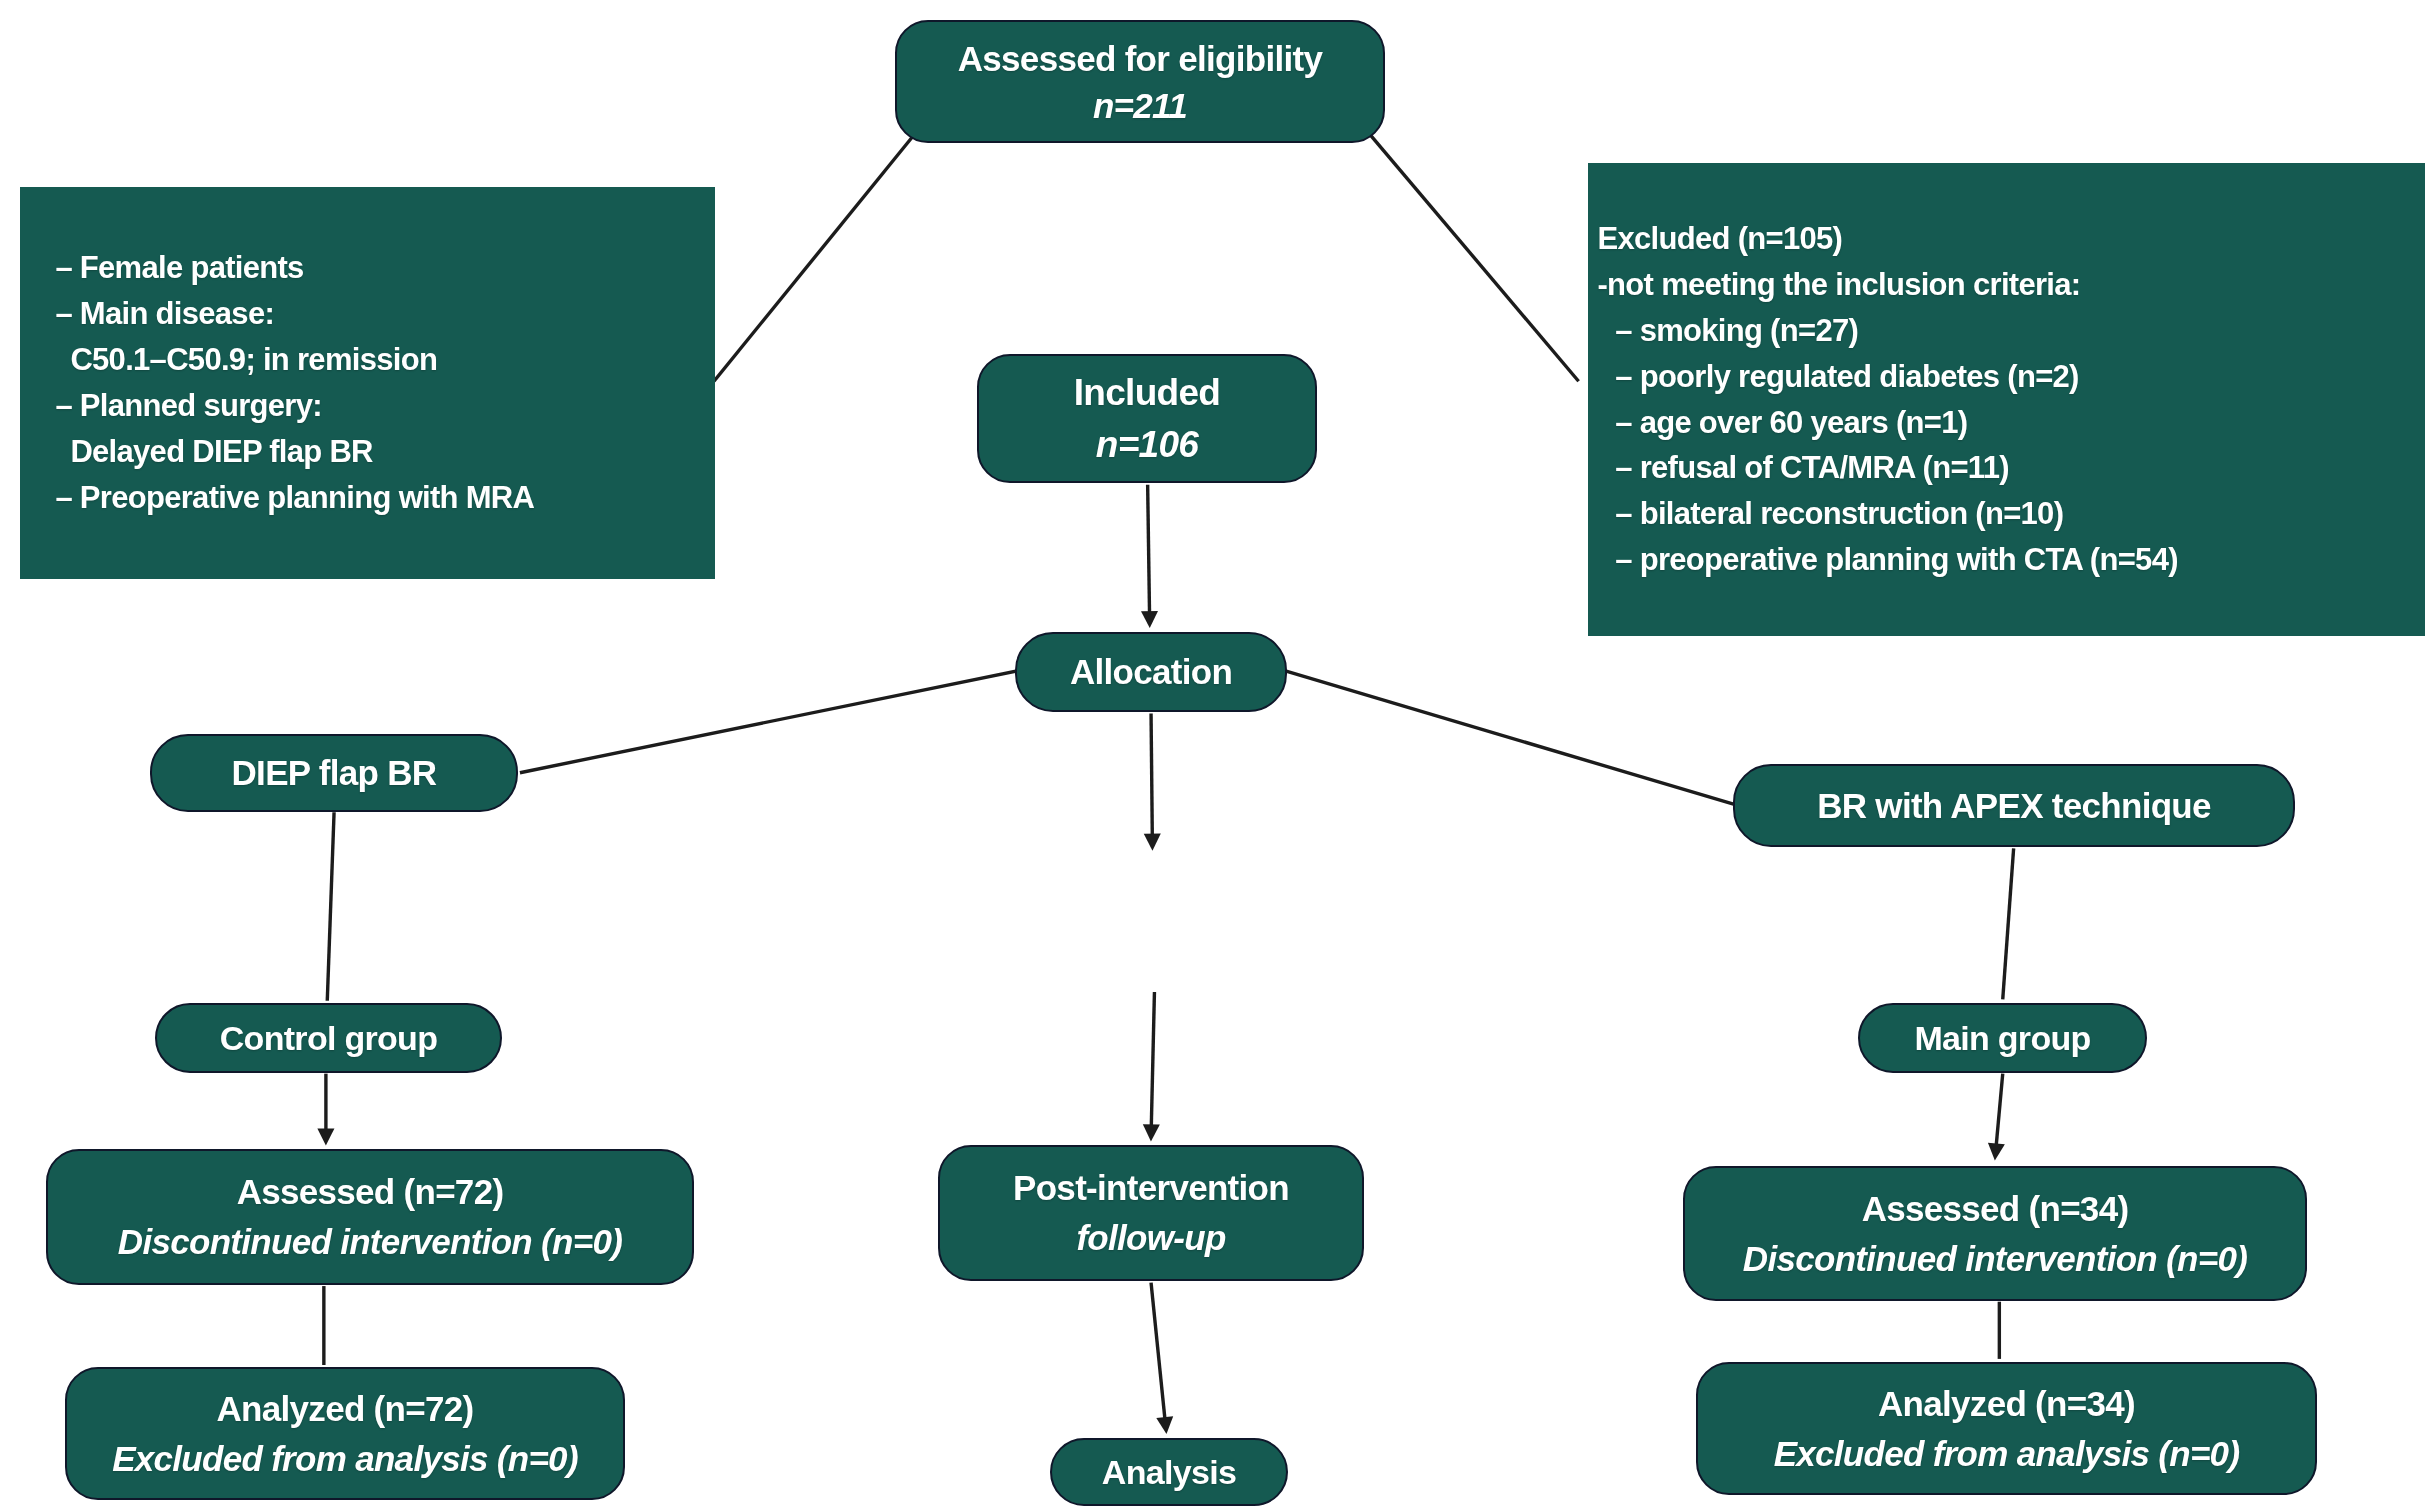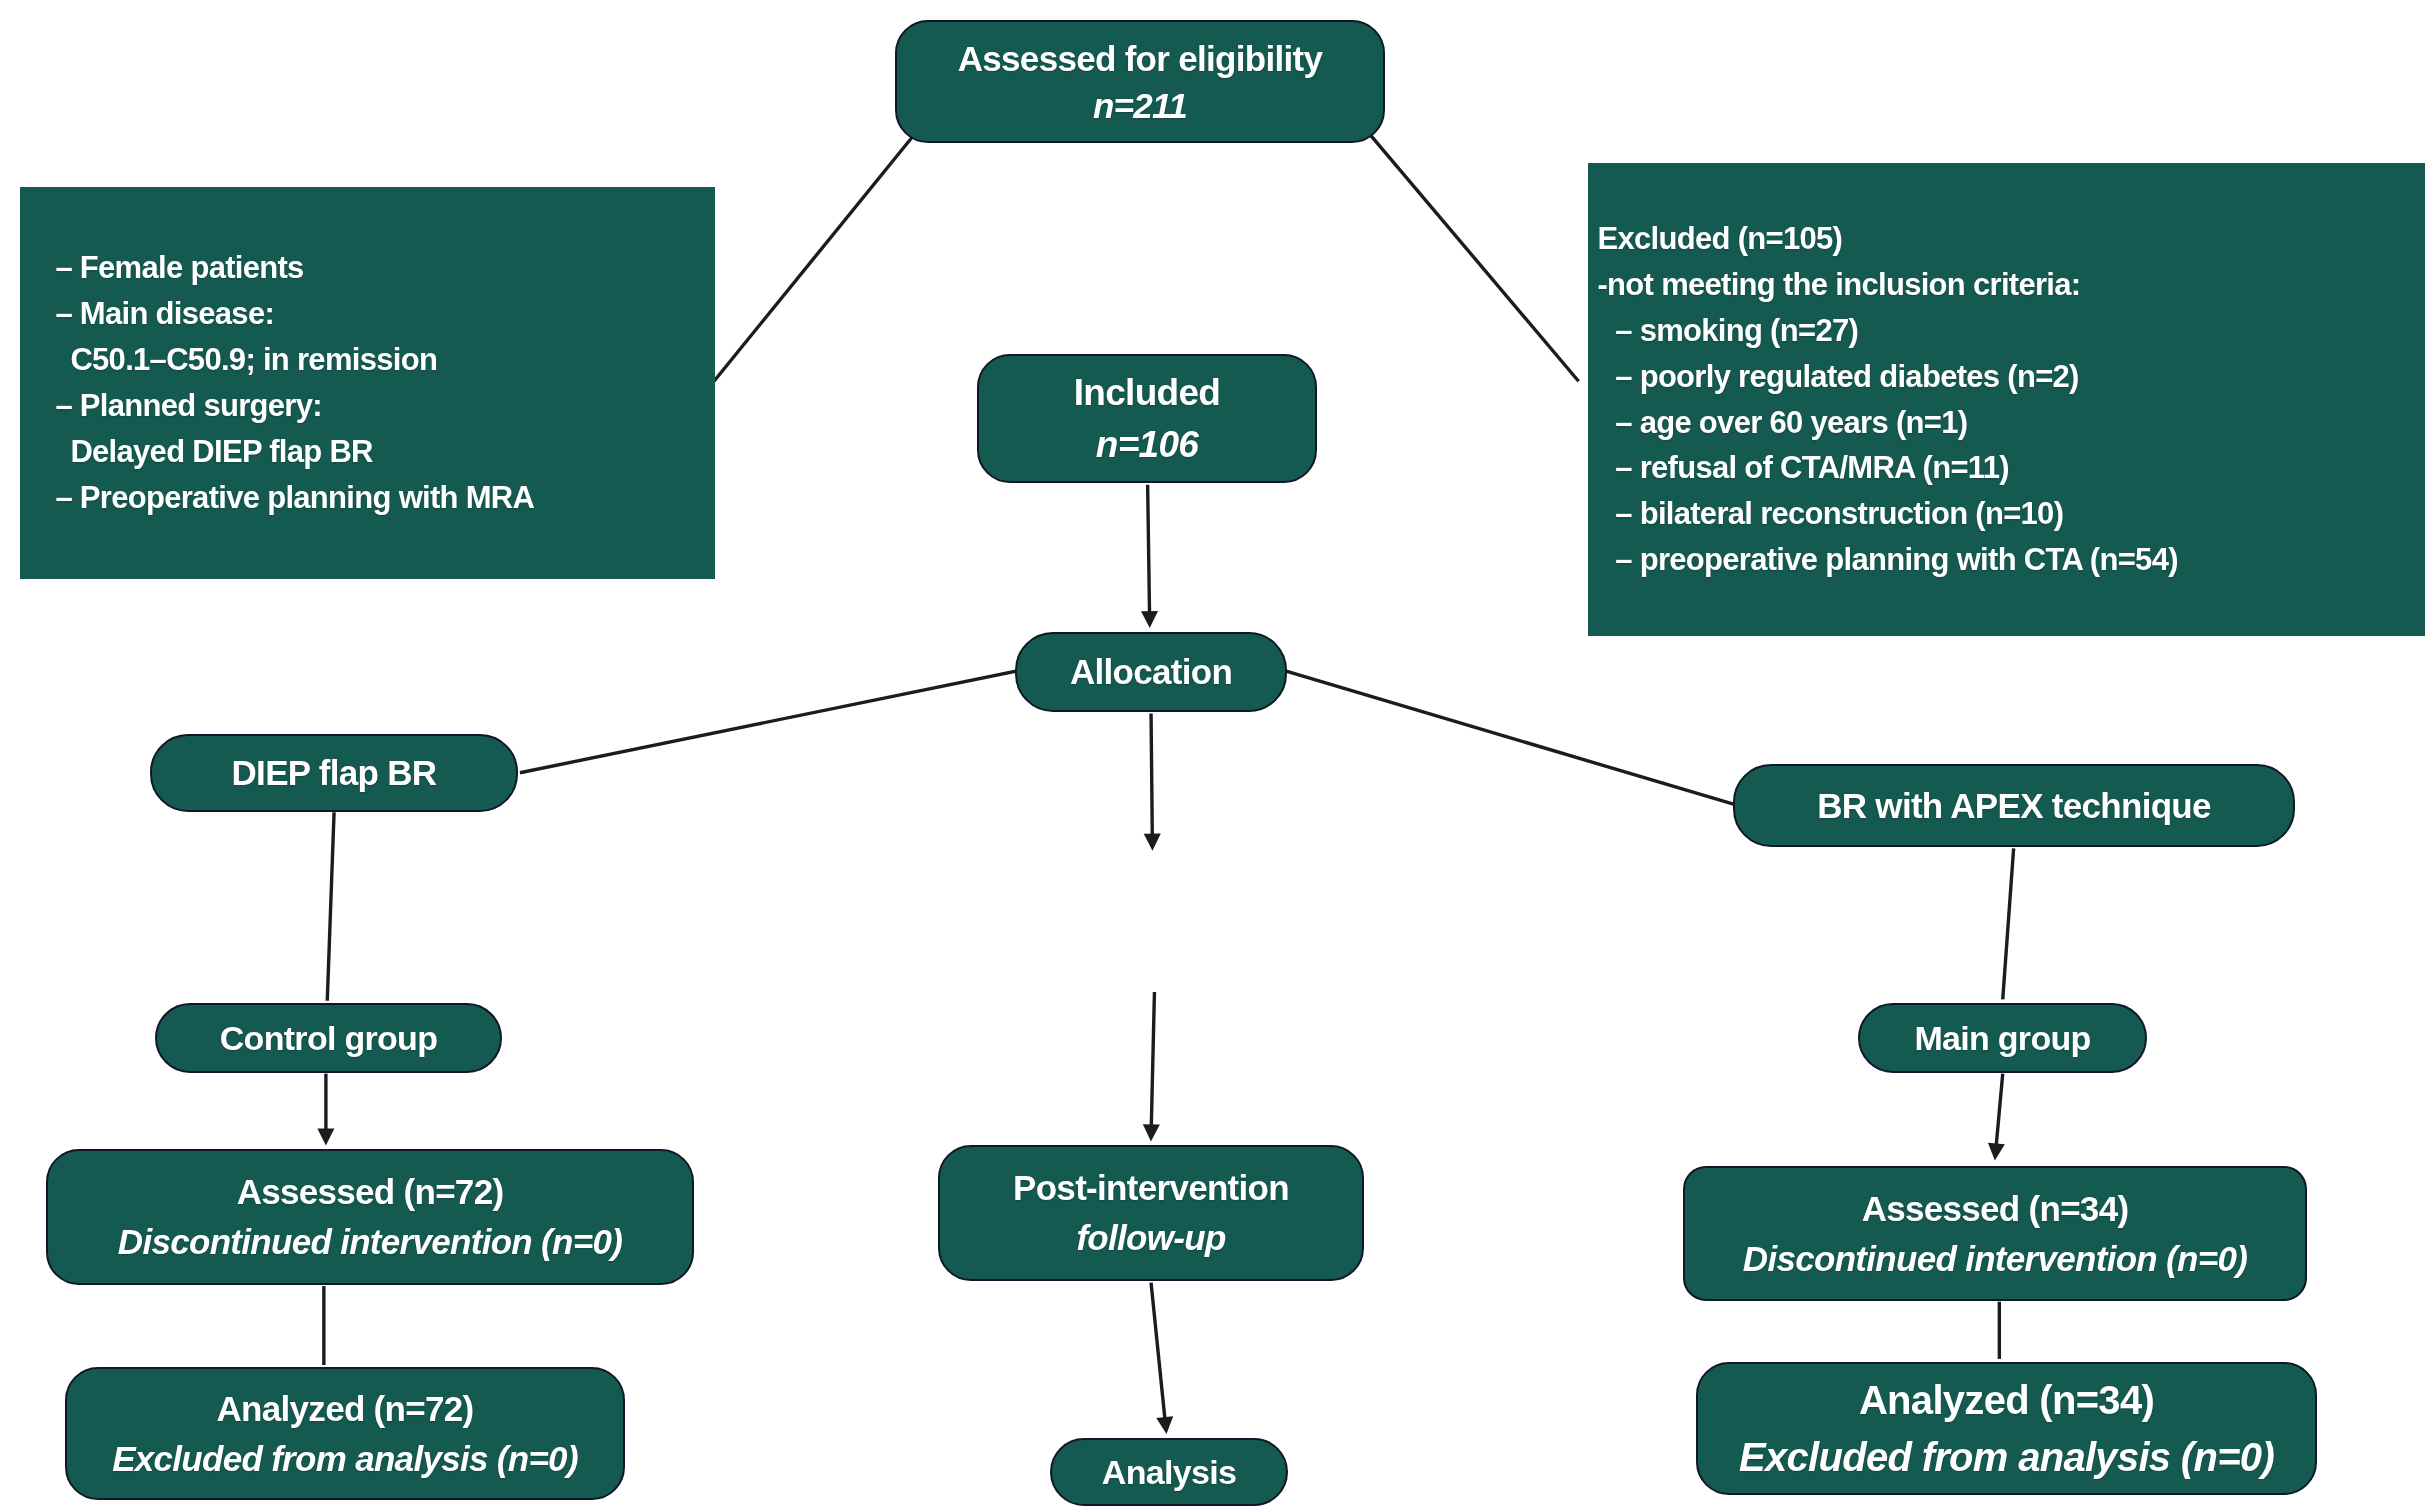--- a/index.html
+++ b/index.html
@@ -112,33 +112,33 @@
   <div class="node rounded" style="left:46px;top:1149px;width:648px;height:136px;font-size:35px;line-height:1.42;">
     <span class="line1">Assessed (n=72)</span>
     <span class="line2">Discontinued intervention (n=0)</span>
   </div>
 
   <div class="node rounded" style="left:938px;top:1145px;width:426px;height:136px;font-size:35px;line-height:1.42;">
     <span class="line1">Post-intervention</span>
     <span class="line2">follow-up</span>
   </div>
 
-  <div class="node rounded" style="left:1683px;top:1166px;width:624px;height:135px;font-size:35px;line-height:1.42;border-radius:23px;">
+  <div class="node rounded" style="left:1683px;top:1166px;width:624px;height:135px;font-size:35px;line-height:1.42;">
     <span class="line1">Assessed (n=34)</span>
     <span class="line2">Discontinued intervention (n=0)</span>
   </div>
 
   <div class="node rounded" style="left:65px;top:1367px;width:560px;height:133px;font-size:35px;line-height:1.42;">
     <span class="line1">Analyzed (n=72)</span>
     <span class="line2">Excluded from analysis (n=0)</span>
   </div>
 
   <div class="node rounded" style="left:1050px;top:1438px;width:238px;height:68px;font-size:34px;border-radius:34px;">
     <span>Analysis</span>
   </div>
 
-  <div class="node rounded" style="left:1696px;top:1362px;width:621px;height:133px;font-size:40px;line-height:1.42;">
+  <div class="node rounded" style="left:1696px;top:1362px;width:621px;height:133px;font-size:35px;line-height:1.42;">
     <span class="line1">Analyzed (n=34)</span>
     <span class="line2">Excluded from analysis (n=0)</span>
   </div>
 
 </div>
 
 
 </body></html>

